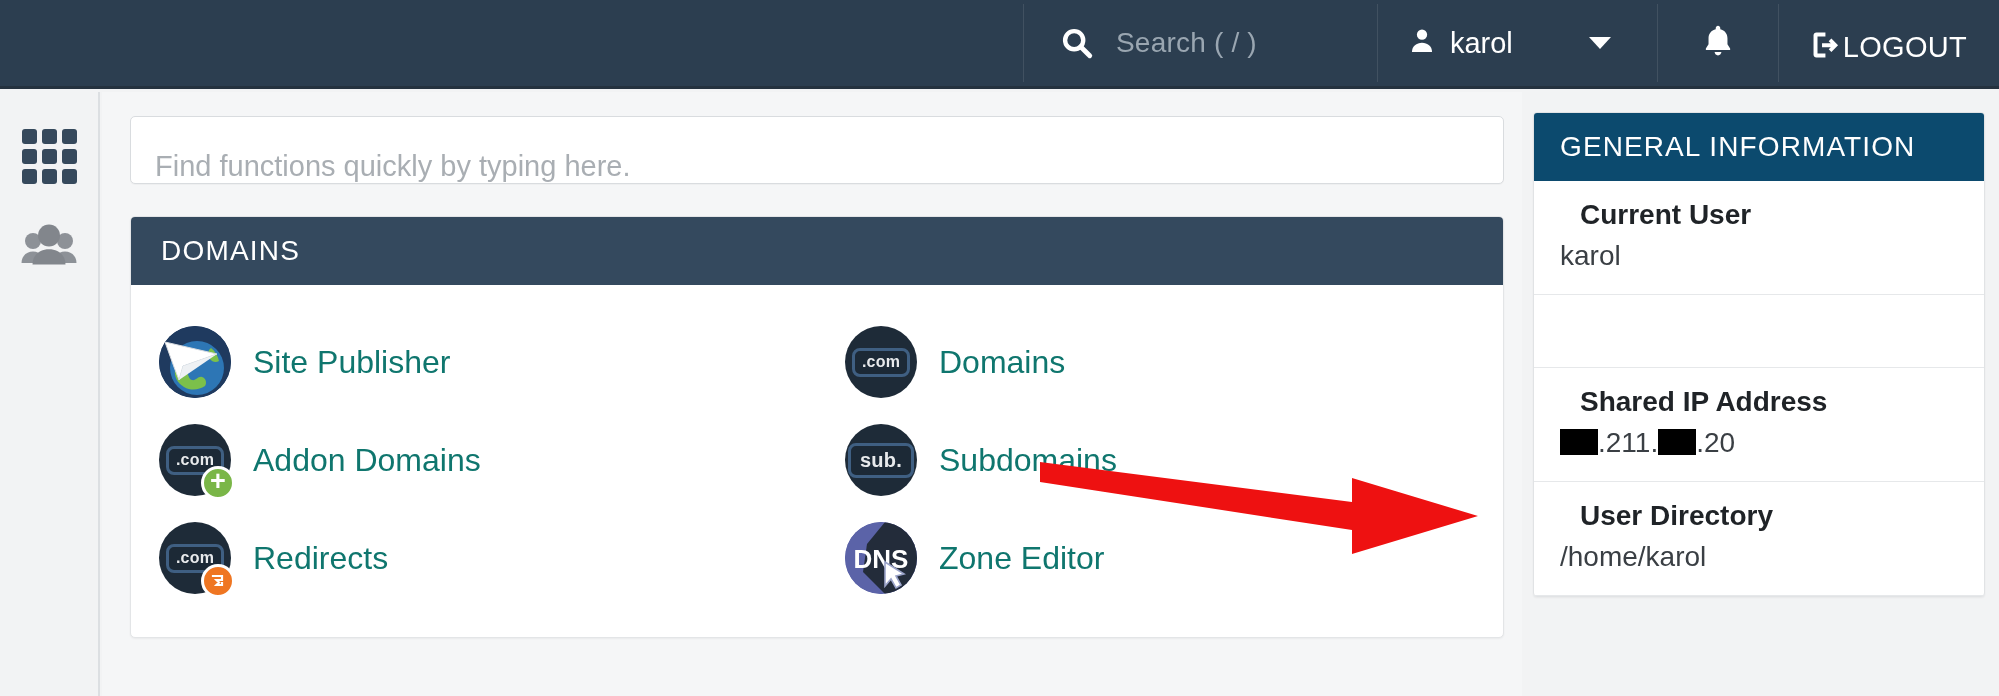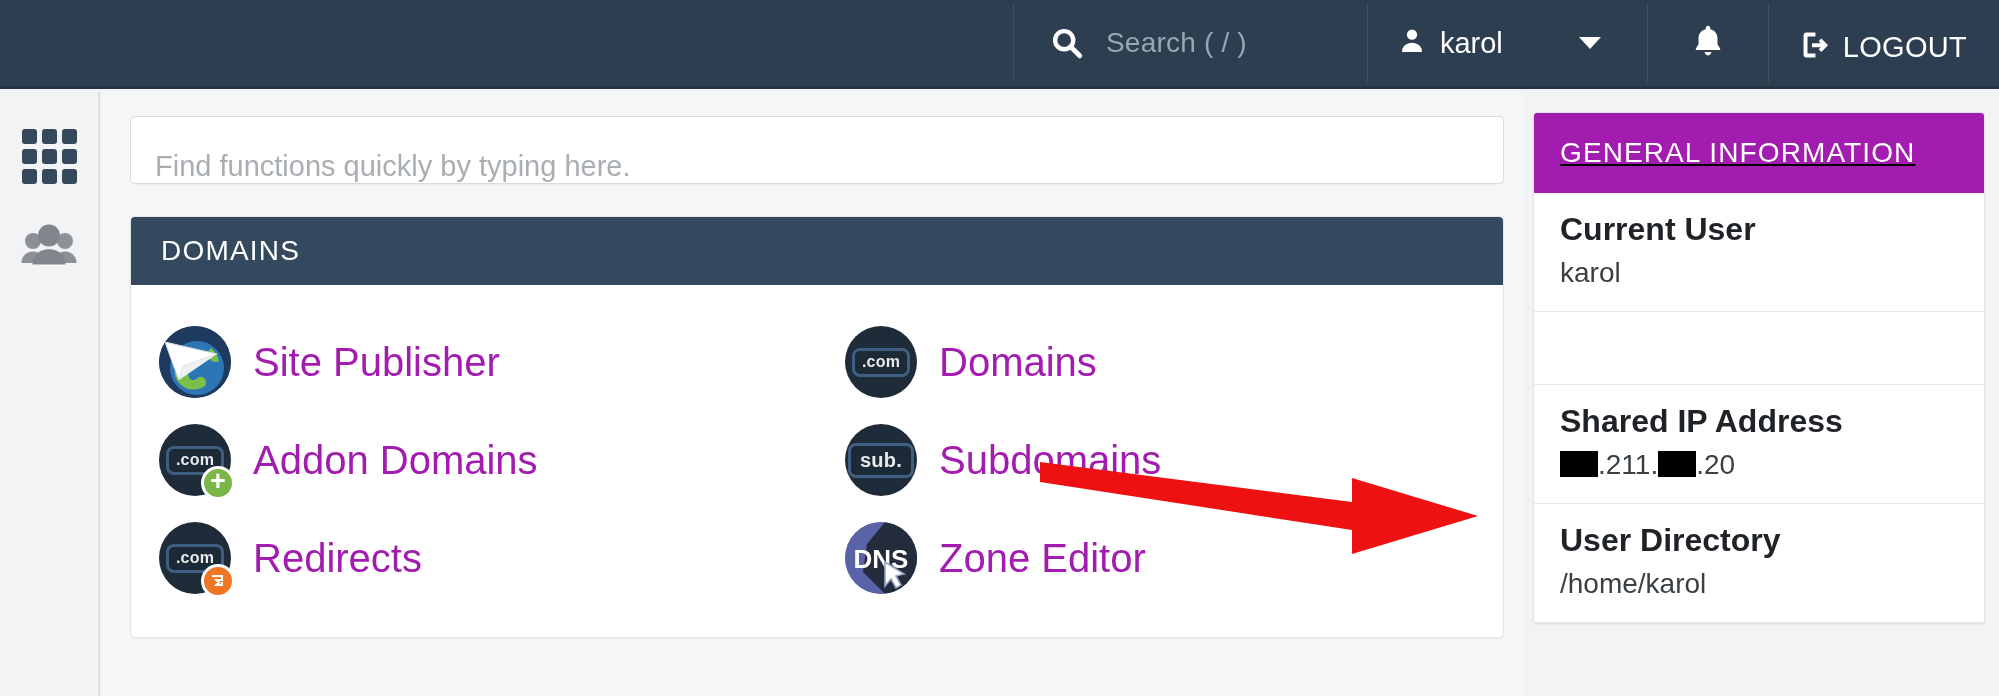--- a/index.html
+++ b/index.html
@@ -36,21 +36,21 @@
   .tb-user { padding-left: 30px; padding-right: 30px; gap: 14px; }
   .tb-user .uname { color: #ffffff; font-size: 29px; }
   .tb-caret { padding: 0 46px 0 46px; display:flex; align-items:center; }
   .caret-down {
     width: 0; height: 0;
     border-left: 11px solid transparent;
     border-right: 11px solid transparent;
     border-top: 12px solid #ffffff;
   }
   .tb-bell { padding: 0 44px; }
-  .tb-logout { padding: 8px 32px 0 30px; gap: 10px; }
+  .tb-logout { padding: 8px 32px 0 30px; }
   .tb-logout .lotext {
     color: #ffffff; font-size: 29px; letter-spacing: .3px;
   }
 
   
   .sidebar {
     position: absolute; left: 0; top: 92px;
     width: 100px; height: 604px;
     background: #f2f3f4;
     border-right: 2px solid #dcdfe2;
@@ -103,21 +103,21 @@
   .minimize-bar { width: 28px; height: 6px; background: #ffffff; border-radius: 1px; }
 
   .panel-body { padding: 28px 0 30px 0; }
   .row { display: flex; }
   .cell {
     width: 50%;
     display: flex; align-items: center;
     padding: 13px 0 13px 28px;
   }
   .cell .label {
-    font-size: 40px; color: #a21caf;
+    font-size: 32px; color: #0f766e;
     margin-left: 22px;
     font-family: "Liberation Sans", sans-serif;
   }
 
   
   .appicon { position: relative; width: 72px; height: 72px; flex: 0 0 72px; }
   .circ {
     width: 72px; height: 72px; border-radius: 50%;
     background: #1e2b38;
     display: flex; align-items: center; justify-content: center;
@@ -147,29 +147,28 @@
   
   .rightpanel {
     position: absolute; left: 1533px; top: 112px;
     width: 452px;
     background: #ffffff;
     border: 1px solid #e1e3e5;
     border-radius: 4px;
     box-shadow: 0 1px 2px rgba(0,0,0,0.05);
   }
   .rp-head {
-    background: #a21caf; height: 80px;
+    background: #0c4a6e; height: 68px;
     display: flex; align-items: center;
     padding-left: 26px;
     border-radius: 3px 3px 0 0;
-    text-decoration: underline;
   }
   .rp-head .t { color: #fff; font-size: 28px; letter-spacing: 1.1px; }
   .rp-item { border-bottom: 1px solid #e6e8ea; padding: 18px 26px 22px 26px; }
-  .rp-item .k { font-size: 32px; font-weight: bold; color: #1f2327; margin-bottom: 9px; }
+  .rp-item .k { font-size: 28px; font-weight: bold; color: #1f2327; margin-bottom: 9px; margin-left: 20px; }
   .rp-item .v { font-size: 28px; color: #3a3f44; min-height: 32px; }
   .redact { display: inline-block; width: 38px; height: 26px; background: #000; vertical-align: -3px; }
 
   
   .arrow-annot {
     position: absolute; left: 1040px; top: 460px;
     width: 440px; height: 110px; pointer-events: none;
   }
 </style>
 </head>

